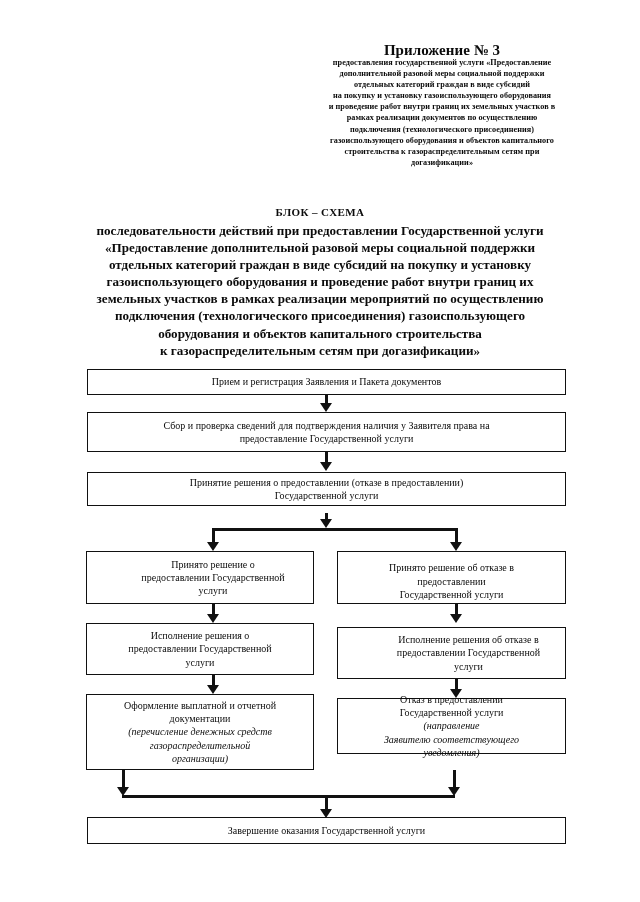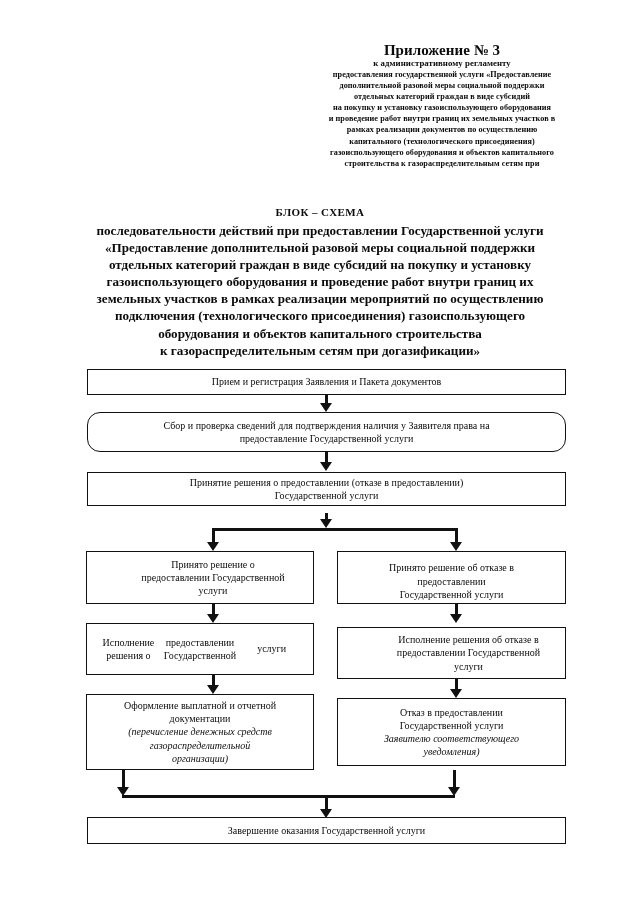--- a/index.html
+++ b/index.html
@@ -108,30 +108,30 @@
     border-top: 9px solid #111111;
   }
 </style>
 </head>
 <body>
 
 <div class="page">
 
   <div class="appendix">
     <div class="ln1">Приложение № 3</div>
-    <div class="ln2">к административному регламенту</div>
     <div>предоставления государственной услуги «Предоставление</div>
     <div>дополнительной разовой меры социальной поддержки</div>
     <div>отдельных категорий граждан в виде субсидий</div>
     <div>на покупку и установку газоиспользующего оборудования</div>
     <div>и проведение работ внутри границ их земельных участков в</div>
     <div>рамках реализации документов по осуществлению</div>
-    <div>капитального (технологического присоединения)</div>
+    <div>подключения (технологического присоединения)</div>
     <div>газоиспользующего оборудования и объектов капитального</div>
     <div>строительства к газораспределительным сетям при</div>
+    <div>догазификации»</div>
   </div>
 
   <div class="heading">
     <div class="title-line">БЛОК – СХЕМА</div>
     <div>последовательности действий при предоставлении Государственной услуги</div>
     <div>«Предоставление дополнительной разовой меры социальной поддержки</div>
     <div>отдельных категорий граждан в виде субсидий на покупку и установку</div>
     <div>газоиспользующего оборудования и проведение работ внутри границ их</div>
     <div>земельных участков в рамках реализации мероприятий по осуществлению</div>
     <div>подключения (технологического присоединения) газоиспользующего</div>
@@ -141,21 +141,21 @@
 
   <div class="flow">
 
     <div class="node" style="left:87px; top:369px; width:479px; height:26px;">
       <span>Прием и регистрация Заявления и Пакета документов</span>
     </div>
 
     <div class="vline" style="left:325px; top:395px; height:10px;"></div>
     <div class="arrow-down" style="left:320px; top:403px;"></div>
 
-    <div class="node" style="left:87px; top:412px; width:479px; height:40px; flex-direction:column; justify-content:center;border-radius:13px;">
+    <div class="node" style="left:87px; top:412px; width:479px; height:40px; flex-direction:column; justify-content:center;">
       <span>Сбор и проверка сведений для подтверждения наличия у Заявителя права на</span>
       <span>предоставление Государственной услуги</span>
     </div>
 
     <div class="vline" style="left:325px; top:452px; height:13px;"></div>
     <div class="arrow-down" style="left:320px; top:462px;"></div>
 
     <div class="node" style="left:87px; top:472px; width:479px; height:34px; flex-direction:column; justify-content:center;">
       <span>Принятие решения о предоставлении (отказе в предоставлении)</span>
       <span>Государственной услуги</span>
@@ -180,21 +180,21 @@
       <span>предоставлении</span>
       <span>Государственной услуги</span>
     </div>
 
     <div class="vline" style="left:212px; top:604px; height:12px;"></div>
     <div class="arrow-down" style="left:207px; top:614px;"></div>
 
     <div class="vline" style="left:455px; top:604px; height:12px;"></div>
     <div class="arrow-down" style="left:450px; top:614px;"></div>
 
-    <div class="node" style="left:86px; top:623px; width:228px; height:52px; justify-content:center;">
+    <div class="node" style="left:86px; top:623px; width:228px; height:52px; flex-direction:column; justify-content:center;align-items:flex-end;">
       <span>Исполнение решения о</span>
       <span>предоставлении Государственной</span>
       <span>услуги</span>
     </div>
 
     <div class="node" style="left:337px; top:627px; width:229px; height:52px; flex-direction:column; justify-content:center;padding-left:40px;">
       <span>Исполнение решения об отказе в</span>
       <span>предоставлении Государственной</span>
       <span>услуги</span>
     </div>
@@ -206,24 +206,25 @@
     <div class="arrow-down" style="left:450px; top:689px;"></div>
 
     <div class="node" style="left:86px; top:694px; width:228px; height:76px; flex-direction:column; justify-content:center;">
       <span>Оформление выплатной и отчетной</span>
       <span>документации</span>
       <span class="it">(перечисление денежных средств</span>
       <span class="it">газораспределительной</span>
       <span class="it">организации)</span>
     </div>
 
-    <div class="node" style="left:337px; top:698px; width:229px; height:68px; flex-direction:column; justify-content:center;">
+    <div class="node" style="left:337px; top:698px; width:229px; height:56px; flex-direction:column; justify-content:center;">
       <span>Отказ в предоставлении</span>
       <span>
           <span>Государственной услуги</span> 
+          <span class="it">(направление</span>
         </span>
       <span class="it">Заявителю соответствующего</span>
       <span class="it">уведомления)</span>
     </div>
 
     <div class="vline" style="left:122px; top:770px; height:22px;"></div>
     <div class="arrow-down" style="left:117px; top:787px;"></div>
 
     <div class="vline" style="left:453px; top:770px; height:22px;"></div>
     <div class="arrow-down" style="left:448px; top:787px;"></div>

